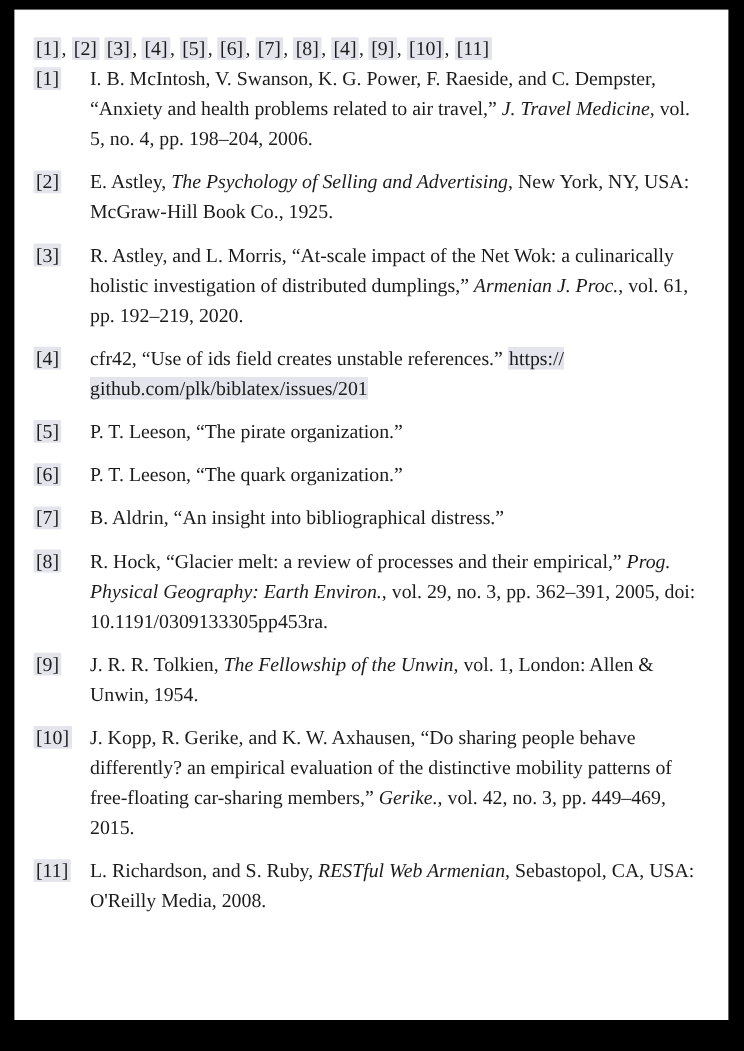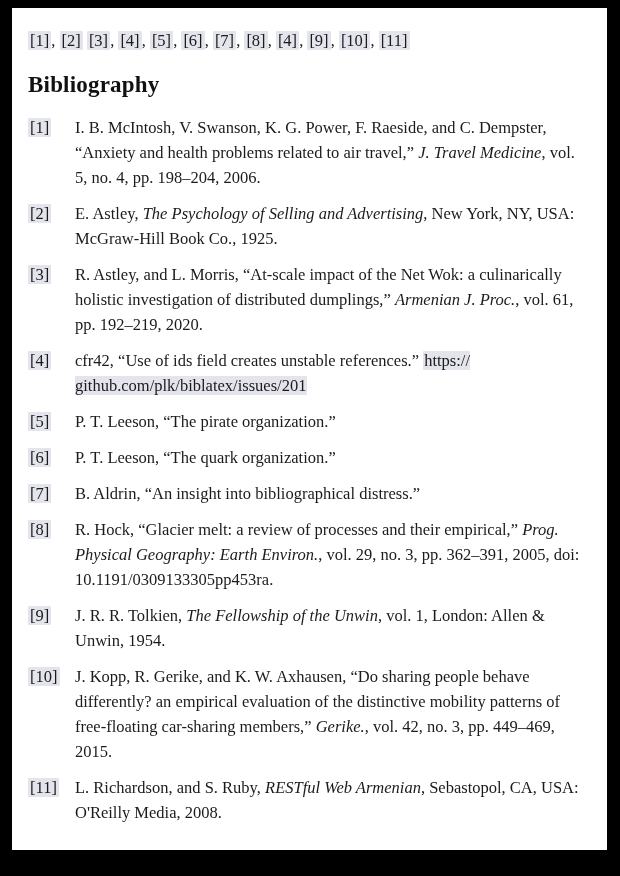--- a/index.html
+++ b/index.html
@@ -66,21 +66,20 @@
   }
 </style>
 </head>
 <body>
 
 <div class="frame">
   <div class="page">
 
     <div class="cite-line"><span class="cite-box">[1]</span><span class="sep">, </span><span class="cite-box">[2]</span><span class="sep"> </span><span class="cite-box">[3]</span><span class="sep">, </span><span class="cite-box">[4]</span><span class="sep">, </span><span class="cite-box">[5]</span><span class="sep">, </span><span class="cite-box">[6]</span><span class="sep">, </span><span class="cite-box">[7]</span><span class="sep">, </span><span class="cite-box">[8]</span><span class="sep">, </span><span class="cite-box">[4]</span><span class="sep">, </span><span class="cite-box">[9]</span><span class="sep">, </span><span class="cite-box">[10]</span><span class="sep">, </span><span class="cite-box">[11]</span></div>
 
-    <h1 class="bib-heading">Bibliography</h1>
 
     <div class="entries">
         <div class="entry">
           <div class="entry-label"><span class="cite-box">[1]</span></div>
           <div class="entry-text"><span>I. B. McIntosh, V. Swanson, K. G. Power, F. Raeside, and C. Dempster, “Anxiety and health problems related to air travel,” </span><span class="seg-italic">J. Travel Medicine</span><span>, vol. 5, no. 4, pp. 198–204, 2006.</span></div>
         </div>
         <div class="entry">
           <div class="entry-label"><span class="cite-box">[2]</span></div>
           <div class="entry-text"><span>E. Astley, </span><span class="seg-italic">The Psychology of Selling and Advertising</span><span>, New York, NY, USA: McGraw-Hill Book Co., 1925.</span></div>
         </div>

